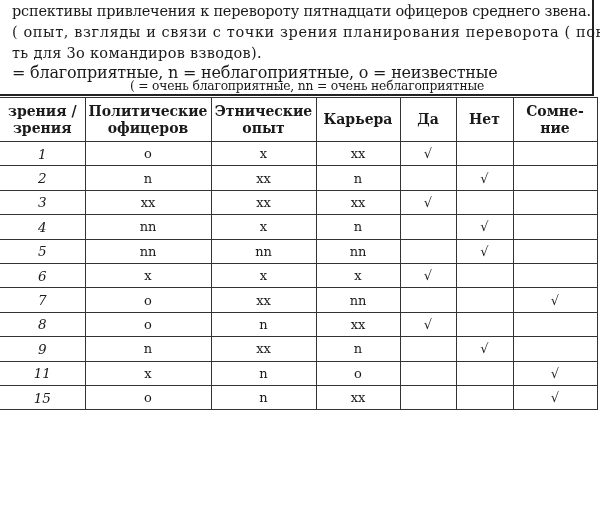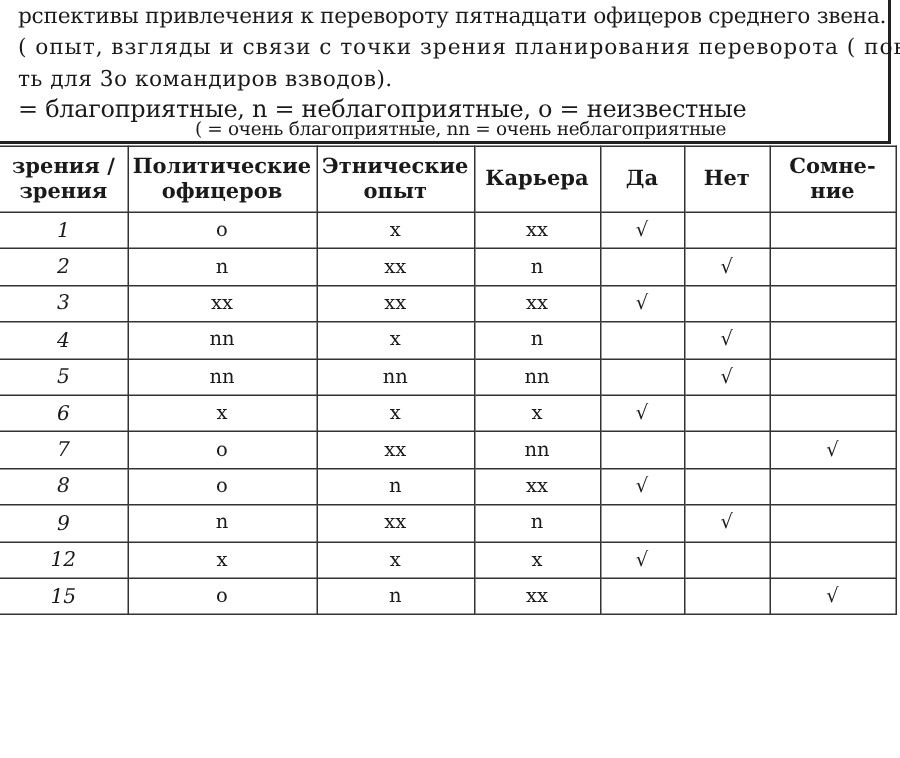--- a/index.html
+++ b/index.html
@@ -147,27 +147,27 @@
       <tr>
         <td class="num">9</td>
         <td>n</td>
         <td>xx</td>
         <td>n</td>
         <td class="chk"></td>
         <td class="chk">√</td>
         <td class="chk"></td>
       </tr>
       <tr>
-        <td class="num">12</td>
+        <td class="num">11</td>
         <td>x</td>
-        <td>x</td>
-        <td>x</td>
-        <td class="chk">√</td>
+        <td>n</td>
+        <td>o</td>
         <td class="chk"></td>
         <td class="chk"></td>
+        <td class="chk">√</td>
       </tr>
       <tr>
         <td class="num">15</td>
         <td>o</td>
         <td>n</td>
         <td>xx</td>
         <td class="chk"></td>
         <td class="chk"></td>
         <td class="chk">√</td>
       </tr>

